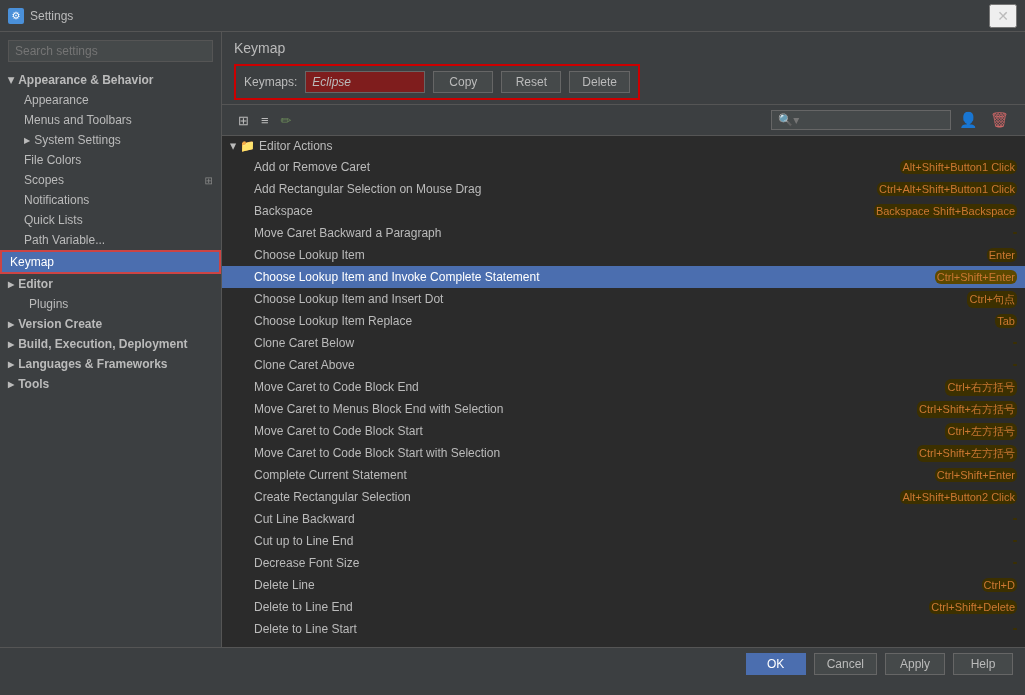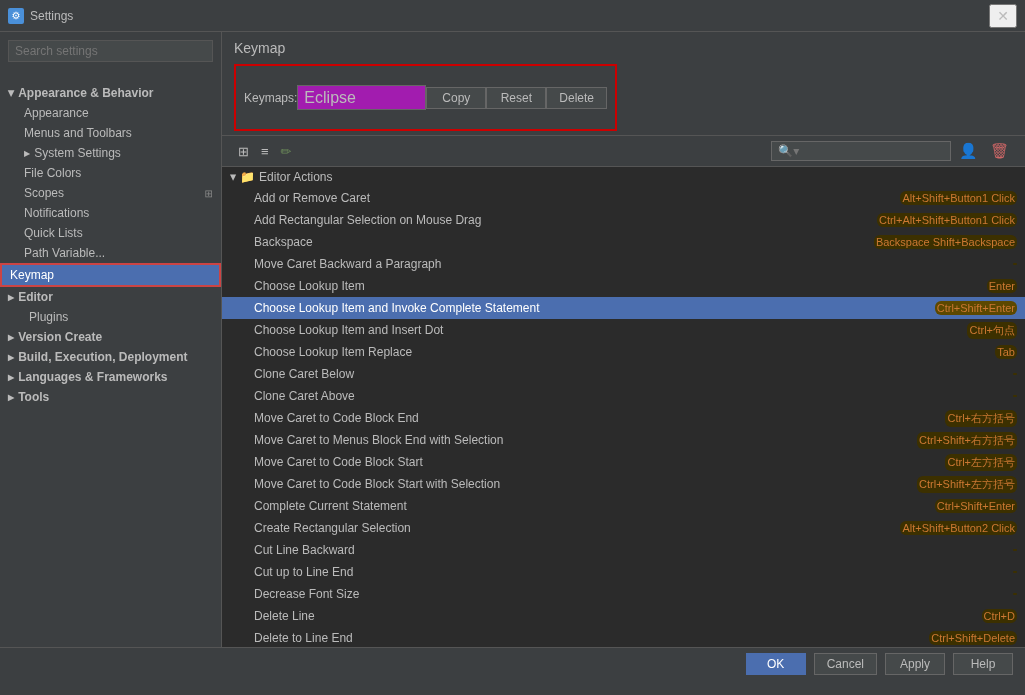--- a/index.html
+++ b/index.html
@@ -57,21 +57,21 @@
       width: 222px;
       background: #3c3f41;
       border-right: 1px solid #555;
       overflow-y: auto;
       padding: 4px 0;
     }
 
     
     .sidebar-search {
       padding: 4px 8px;
-      margin-bottom: 17px;
+      margin-bottom: 4px;
     }
     .sidebar-search input {
       width: 100%;
       background: #45494a;
       border: 1px solid #555;
       color: #bbbbbb;
       padding: 3px 6px;
       font-size: 12px;
       outline: none;
     }
@@ -125,28 +125,29 @@
       font-size: 14px;
       font-weight: normal;
       margin-bottom: 8px;
     }
     .keymap-select-wrapper {
       position: relative;
       display: flex;
       align-items: center;
     }
     .keymap-select {
-      background: #a21caf;
+      background: #7f1d1d;
       border: 1px solid #666;
       color: #bbbbbb;
       padding: 3px 24px 3px 6px;
-      font-size: 16px;
+      font-size: 12px;
       appearance: none;
       cursor: pointer;
       min-width: 120px;
+      font-style: italic;
     }
 
     .btn {
       background: #45494a;
       border: 1px solid #666;
       color: #bbbbbb;
       padding: 3px 12px;
       font-size: 12px;
       cursor: pointer;
       min-width: 60px;
@@ -344,21 +345,21 @@
       <span>Tools</span>
     </div>
   </div>
 
   <div class="content-area">
 
     <div class="content-header">
       <h2>Keymap</h2>
 
       
-      <div style="display:inline-flex; align-items:center; border:2px solid #cc0000; padding:19px 8px;">
+      <div style="display:inline-flex; align-items:center; gap:8px; border:2px solid #cc0000; padding:5px 8px;">
         <span>Keymaps:</span>
         <div class="keymap-select-wrapper">
           <select class="keymap-select">
             <option>Eclipse</option>
             <option>Default</option>
             <option>Mac OS X</option>
             <option>Emacs</option>
             <option>NetBeans 6.5</option>
           </select>
         </div>

